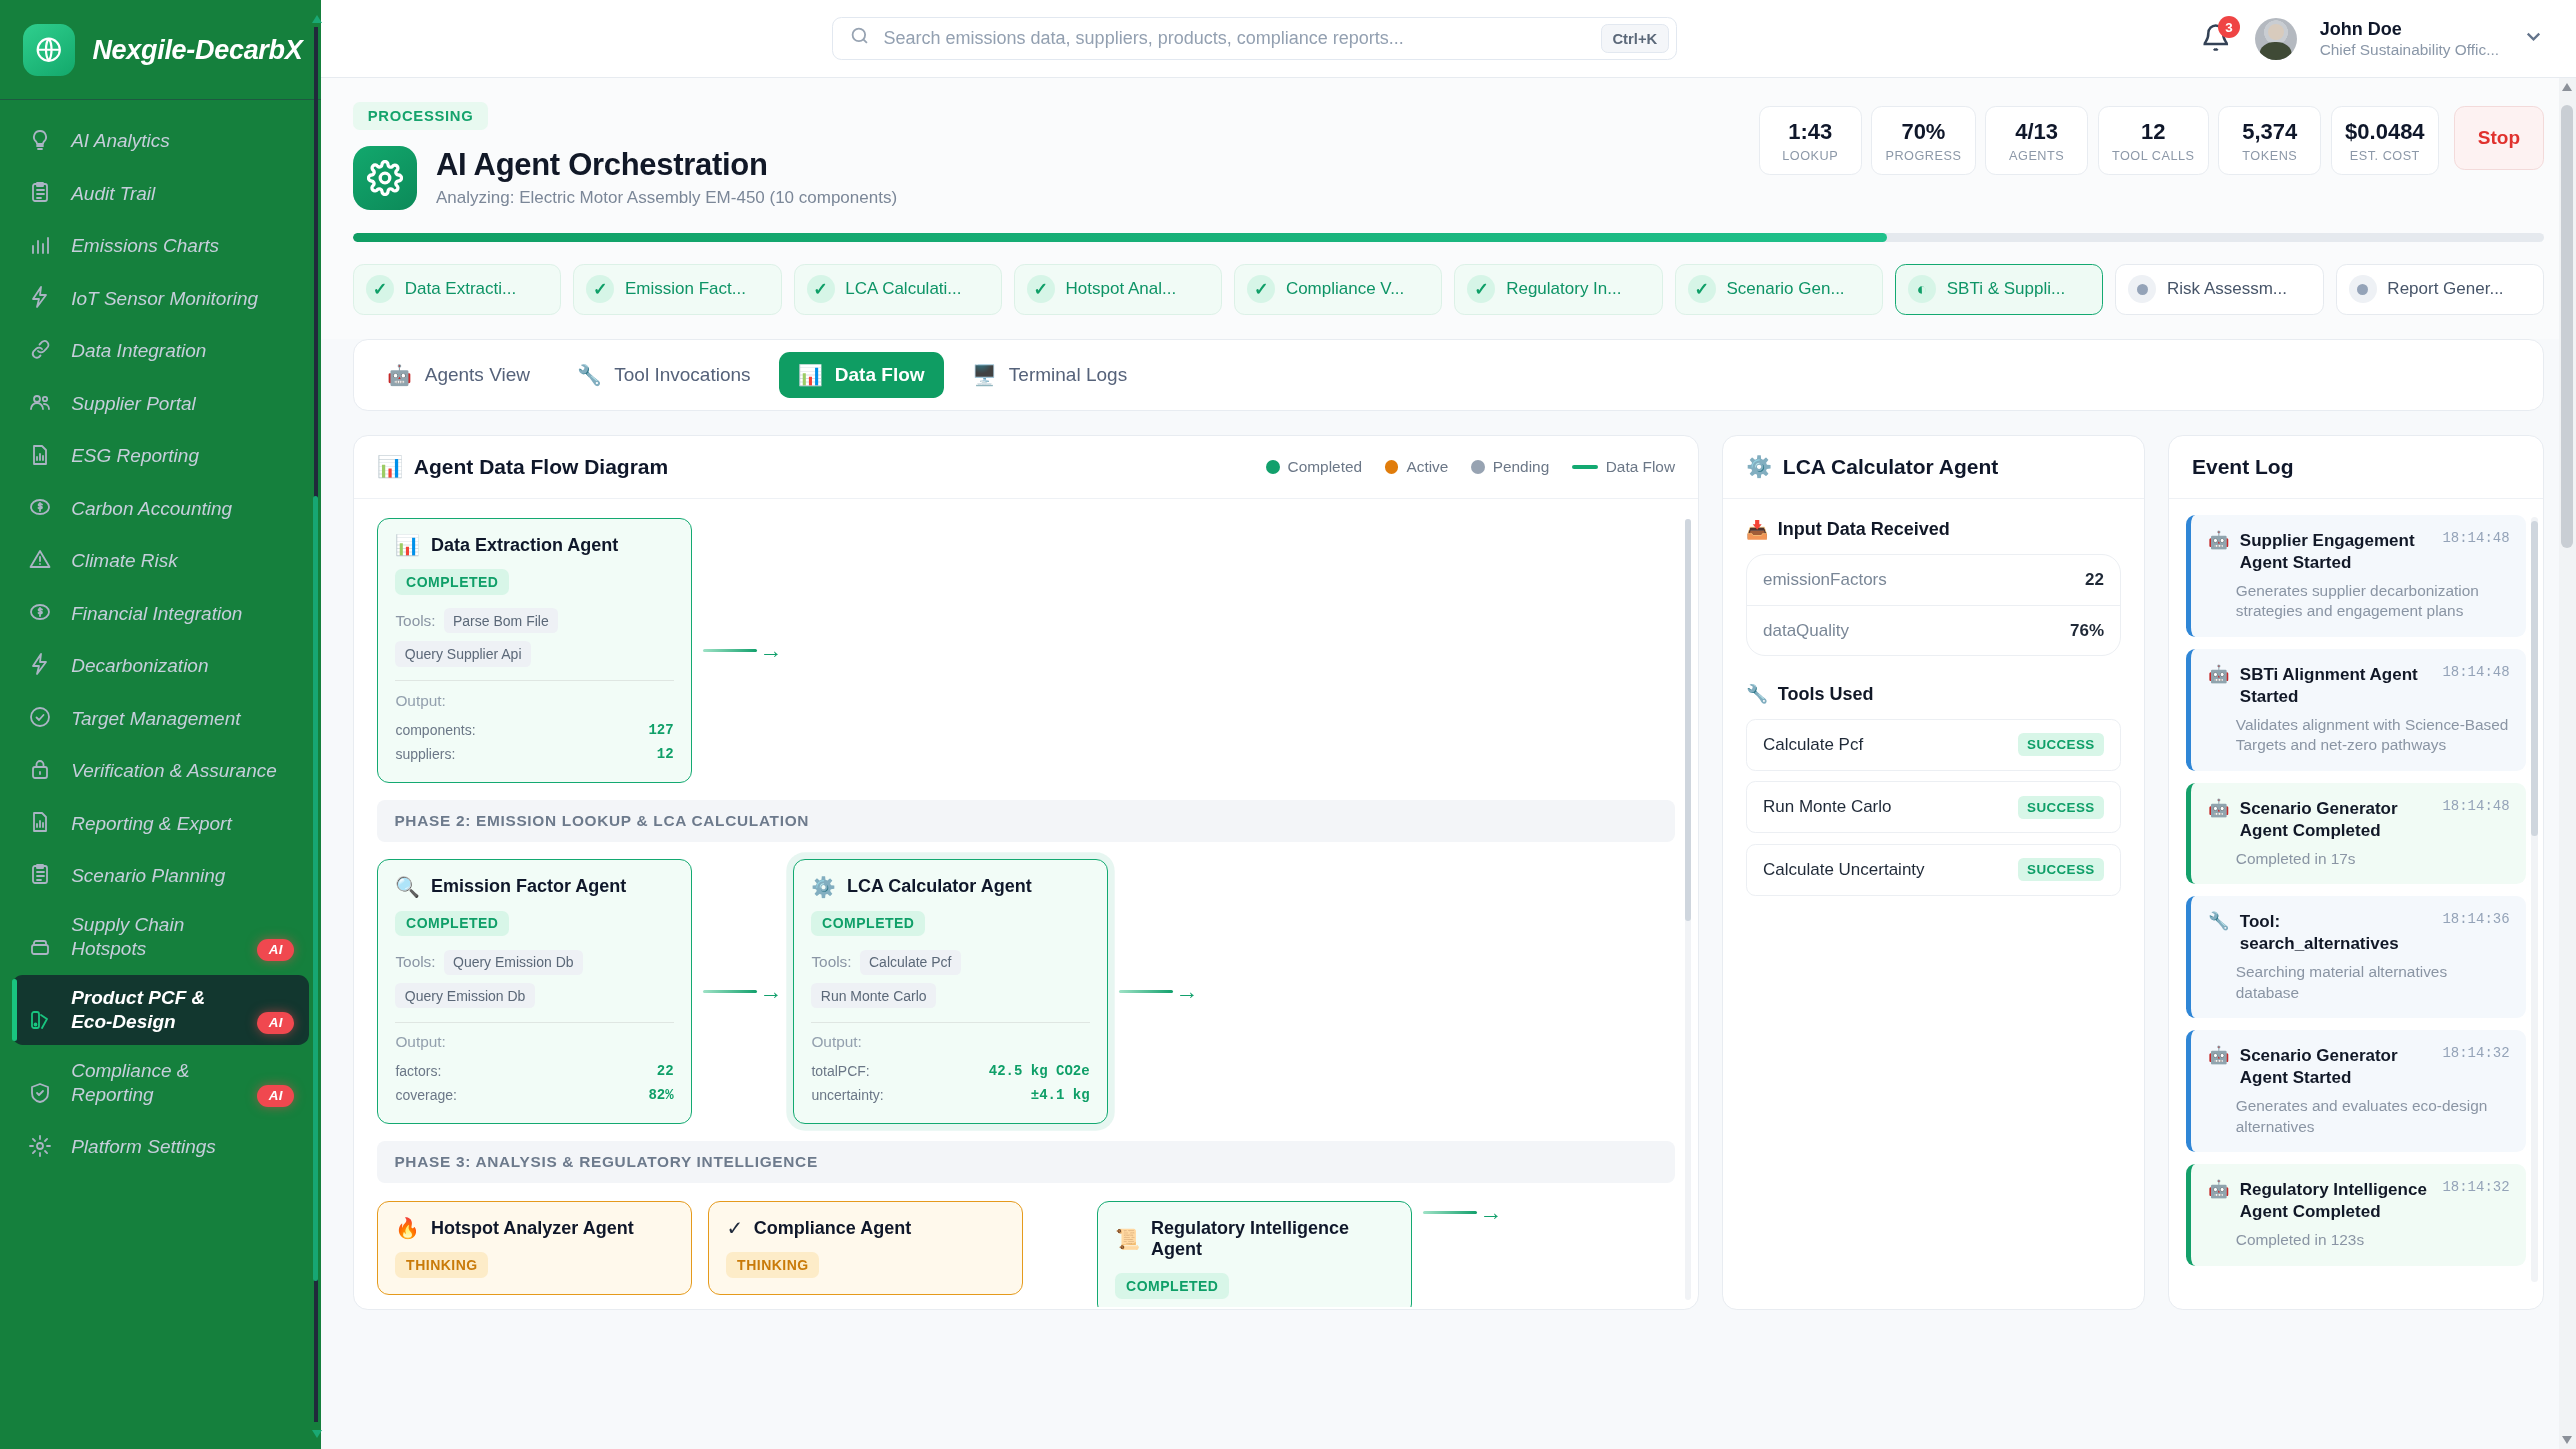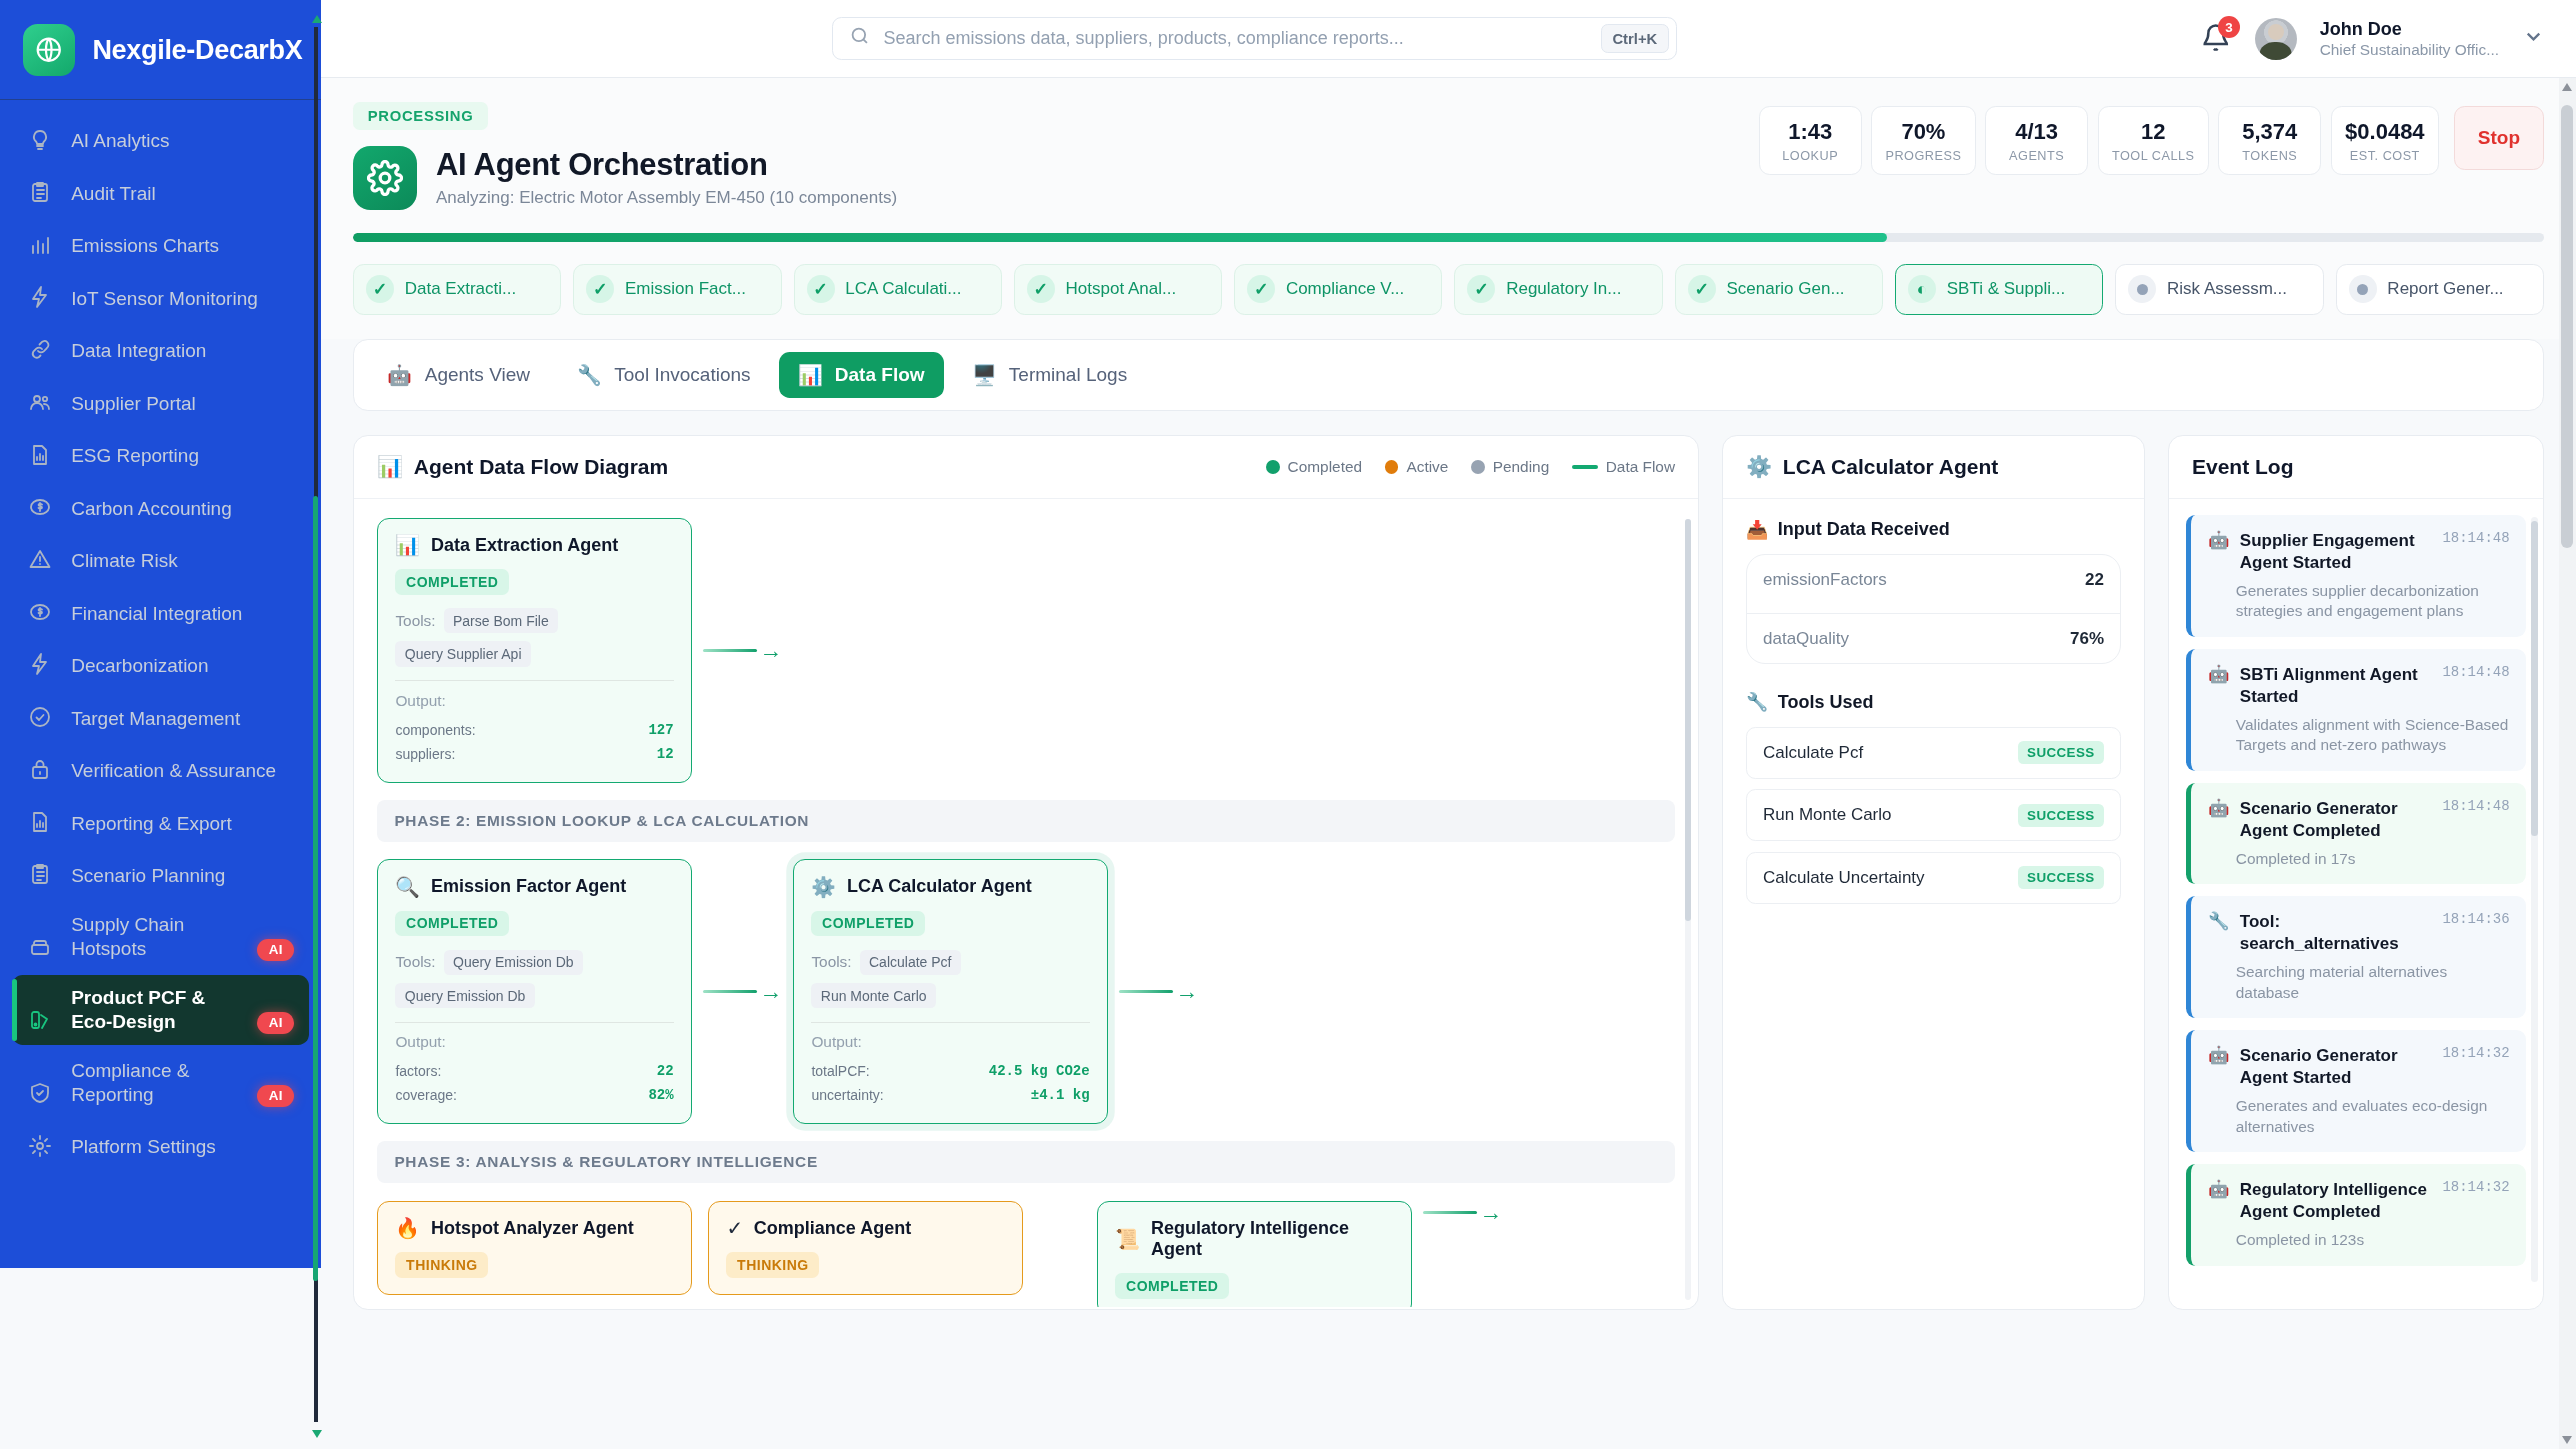--- a/index.html
+++ b/index.html
@@ -10,23 +10,23 @@
     color: #1e293b;
     font-size: 19px;
     -webkit-font-smoothing: antialiased;
   }
 
   
   #app { display: flex; width: 2576px; height: 1449px; }
 
   
   #sidebar {
-    width: 321px; flex: 0 0 321px; height: 1268px;
-    background: #1d4ed8; position: relative;
-    display: flex; flex-direction: column;
+    width: 321px; flex: 0 0 321px; height: 1449px;
+    background: #15803d; position: relative;
+    display: flex; flex-direction: column; font-style: italic;
   }
   .brand {
     display: flex; align-items: center; gap: 17.4px;
     padding: 24px 23px 23px 23px;
     border-bottom: 0.7px solid #27324580;
   }
   .brand-logo {
     width: 52px; height: 52px; border-radius: 14.8px;
     background: linear-gradient(145deg,#2fcf8e,#13a86b);
     display: flex; align-items: center; justify-content: center;
@@ -237,21 +237,21 @@
   .connector { width: 101px; flex: 0 0 101px; display:flex; align-items:center; justify-content:center; }
   .connector .ln { height: 3.4px; width: 54px; background: linear-gradient(90deg,#9fe2c6,#12a06c); border-radius:2px;}
   .connector .ar { color:#12a06c; font-size: 23px; line-height: 1; margin-left: 2.7px;}
 
   
   #detail-panel { width: 423px; flex: 0 0 423px; height: 875px; }
   .det-body { padding: 20px 23px; }
   .det-sec-title { display:flex; align-items:center; gap:9.4px; font-size: 18px; font-weight:700; color:#111827; margin-bottom: 13.4px;}
   .det-box { border: 0.7px solid #eceff3; border-radius: 19px; overflow: hidden; }
   .det-kv { display:flex; justify-content: space-between; padding: 14.8px 16px; font-size: 17px; }
-  .det-kv + .det-kv { border-top: 0.7px solid #eceff3; margin-top: 8px; }
+  .det-kv + .det-kv { border-top: 0.7px solid #eceff3; }
   .det-kv .k { color: #7a8797; }
   .det-kv .v { color: #1f2937; font-weight: 700; }
   .det-tool {
     display:flex; align-items:center; justify-content:space-between;
     border: 0.7px solid #eceff3; border-radius: 9.4px; padding: 13.4px 16px; margin-bottom: 10.7px;
     font-size: 17px; color: #1f2937;
   }
   .pill-success { background:#d8f6e8; color:#0f9f68; font-size:13.4px; font-weight:700; letter-spacing:0.4px; border-radius:5.4px; padding:4px 9.4px;}
 
   #event-panel { width: 376px; flex: 0 0 376px; height: 875px; position: relative; }

